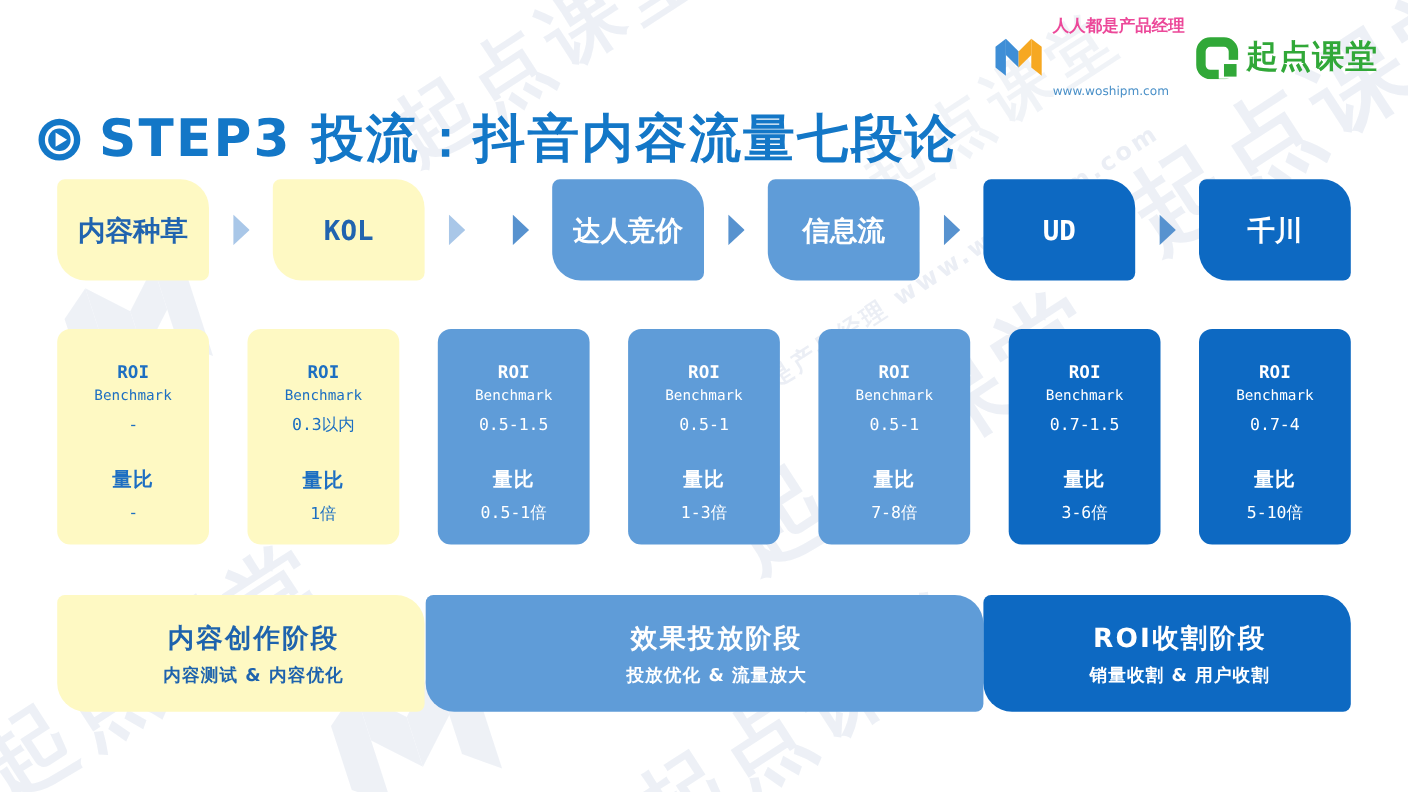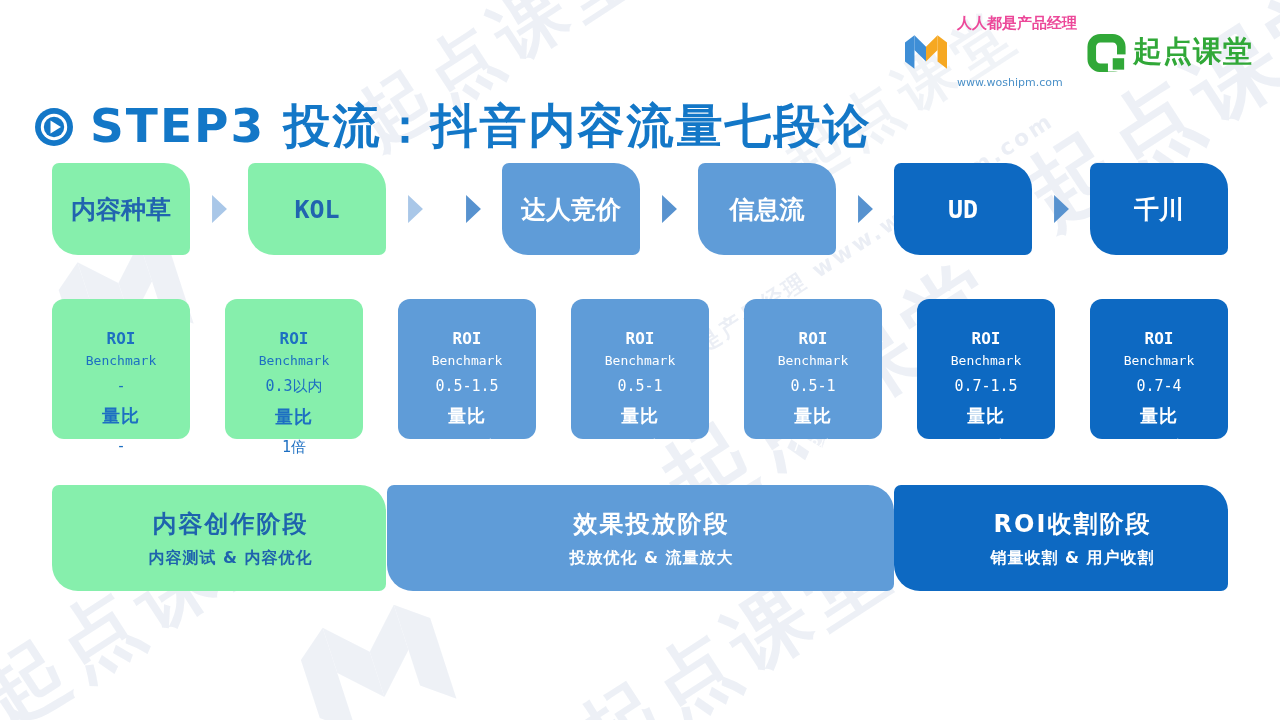--- a/index.html
+++ b/index.html
@@ -33,36 +33,36 @@
   .q-logo{width:40px;height:39px;margin-right:6px;}
   .q-name{color:#31a838;font-size:29px;font-weight:bold;letter-spacing:1px;}
 
   
   .title-row{position:absolute;left:34px;top:95px;display:flex;align-items:center;z-index:2;}
   .play-icon{width:40px;height:40px;margin-right:16px;flex:0 0 auto;}
   .page-title{margin:0;color:#1377c7;font-size:47px;font-weight:bold;letter-spacing:2px;}
 
   
   .board{position:absolute;left:52px;top:163px;width:1176px;z-index:1;}
-  .t-light{background:#86efac;color:#2164af;}
+  .t-light{background:#fef9c3;color:#2164af;}
   .t-med{background:#5f9cd8;color:#ffffff;}
   .t-dark{background:#0d69c2;color:#ffffff;}
 
   .flow-row{display:flex;align-items:center;height:92px;}
   .node{flex:0 0 138px;width:138px;height:92px;display:flex;align-items:center;justify-content:center;
         border-radius:7px 26px 7px 26px;font-size:25px;font-weight:bold;
         font-family:"DejaVu Sans Mono","DejaVu Sans",sans-serif;}
   .arrow-cell{flex:1;display:flex;align-items:center;justify-content:center;}
   .arrow-cell svg{width:15px;height:28px;display:block;}
   .a-light polygon{fill:#a9c7e8;}
   .a-med polygon{fill:#5792cf;}
 
   .cards-row{display:flex;margin-top:44px;}
   .spacer{flex:1;}
-  .card{flex:0 0 138px;width:138px;height:140px;border-radius:12px;box-sizing:border-box;
+  .card{flex:0 0 138px;width:138px;height:196px;border-radius:12px;box-sizing:border-box;
         display:flex;flex-direction:column;align-items:center;padding-top:30px;text-align:center;}
   .card.t-light{color:#1d6fc2;}
   .c-roi{font-family:"DejaVu Sans Mono",monospace;font-weight:bold;font-size:16px;}
   .c-bm{font-family:"DejaVu Sans Mono",monospace;font-size:13px;margin-top:5px;}
   .c-val{font-family:"DejaVu Sans Mono","DejaVu Sans",sans-serif;font-size:15px;margin-top:9px;}
   .c-gap{height:20px;}
   .c-lb{font-size:18px;font-weight:bold;margin-top:9px;letter-spacing:1px;}
 
   .phases-row{display:flex;justify-content:space-between;margin-top:46px;}
   .phase{height:106px;border-radius:7px 26px 7px 26px;display:flex;flex-direction:column;

